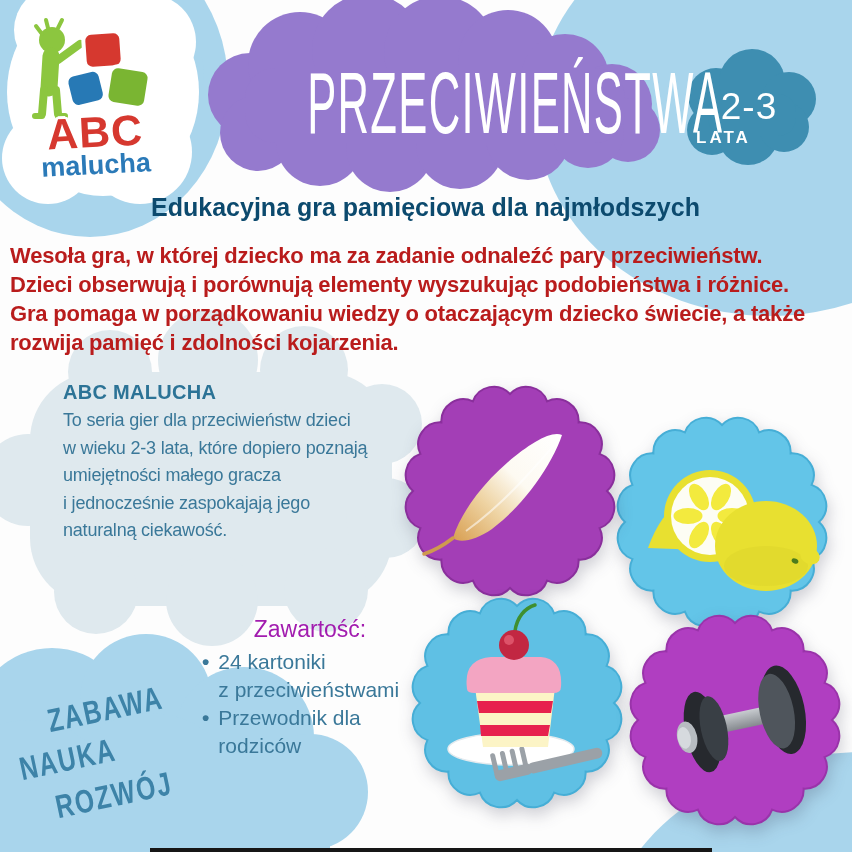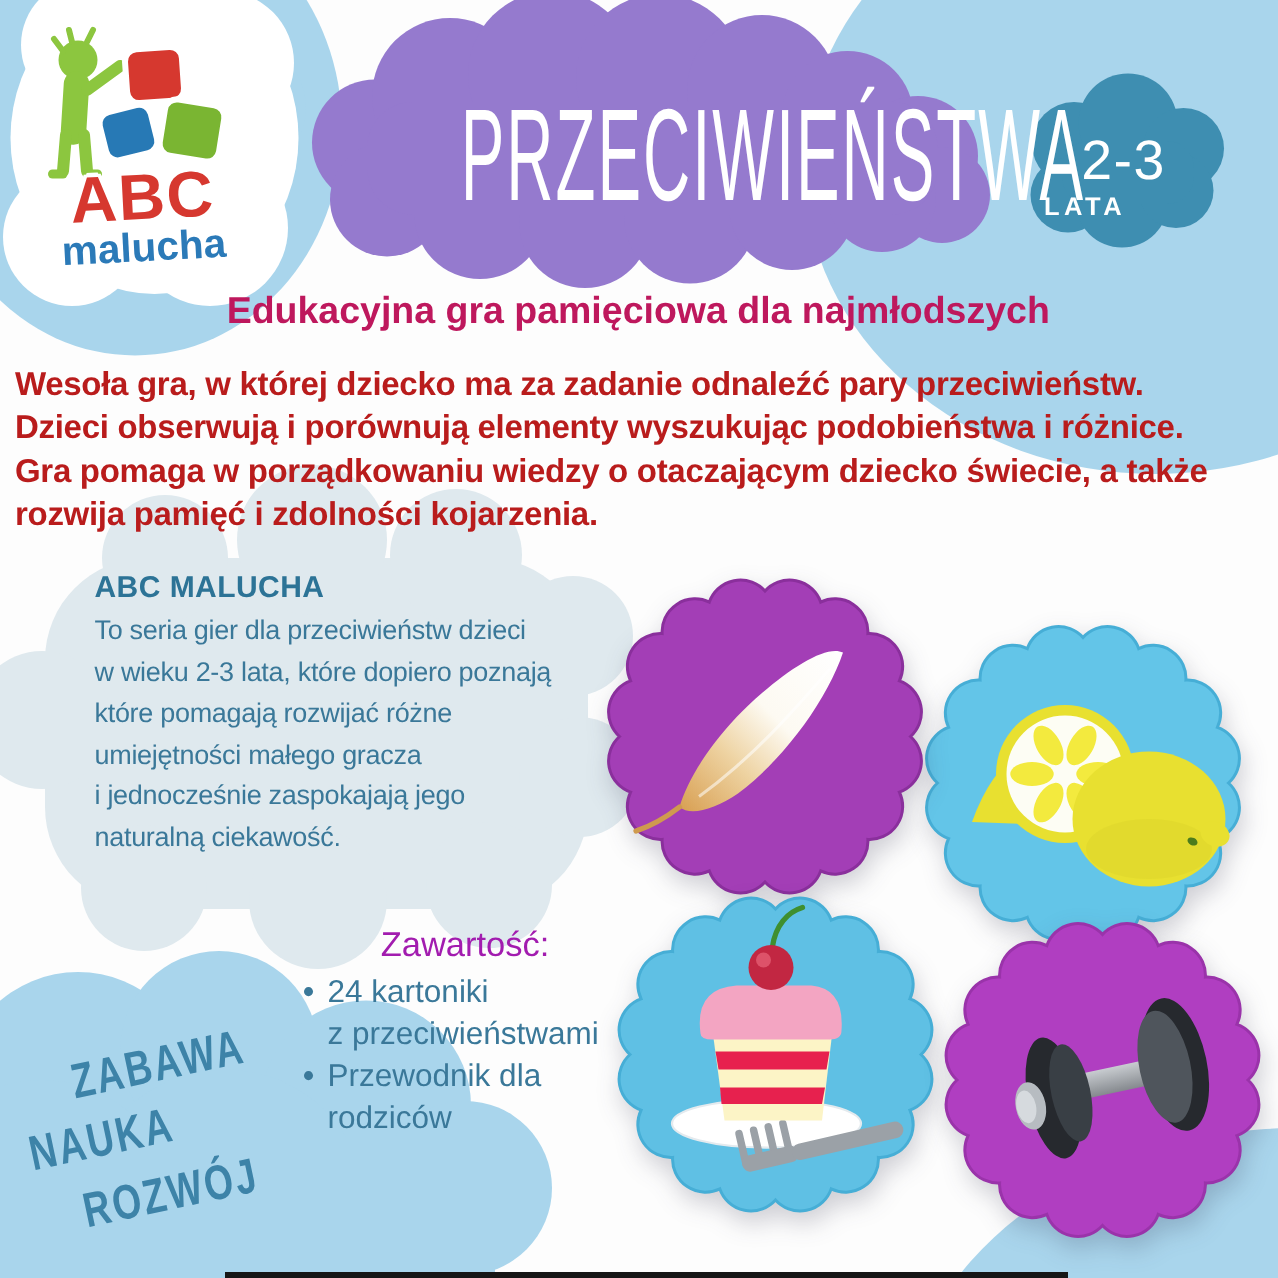--- a/index.html
+++ b/index.html
@@ -24,21 +24,21 @@
     letter-spacing:2px;white-space:nowrap;transform:scale(0.66,1.32);}
 
   
   .badge-age{position:absolute;left:696px;top:86px;width:106px;text-align:center;
     color:#fff;font-size:37px;font-weight:normal;letter-spacing:1px;}
   .badge-lata{position:absolute;left:696px;top:128px;width:106px;
     color:#fff;font-size:17px;font-weight:bold;letter-spacing:3px;}
 
   
   .subtitle{position:absolute;left:0;top:193px;width:851px;text-align:center;
-    color:#be185d;font-size:25px;font-weight:800;}
+    color:#0c4a6e;font-size:25px;font-weight:800;}
   .intro{position:absolute;left:10px;top:241px;width:832px;
     color:#b91c1c;font-size:22px;line-height:29px;font-weight:700;letter-spacing:-0.2px;}
 
   
   .about-heading{position:absolute;left:63px;top:381px;color:#2c7396;
     font-size:20px;font-weight:800;letter-spacing:0.3px;}
   .about-lines{position:absolute;left:63px;top:407px;width:340px;color:#3a7899;
     font-size:18px;line-height:27.5px;font-weight:500;letter-spacing:-0.2px;}
 
   
@@ -166,21 +166,20 @@
     <div>Wesoła gra, w której dziecko ma za zadanie odnaleźć pary przeciwieństw.</div>
     <div>Dzieci obserwują i porównują elementy wyszukując podobieństwa i różnice.</div>
     <div>Gra pomaga w porządkowaniu wiedzy o otaczającym dziecko świecie, a także</div>
     <div>rozwija pamięć i zdolności kojarzenia.</div>
   </div>
 
   <div class="about-heading">ABC MALUCHA</div>
   <div class="about-lines">
     <div>To seria gier dla przeciwieństw dzieci</div>
     <div>w wieku 2-3 lata, które dopiero poznają</div>
-    <div>które pomagają rozwijać różne</div>
     <div>umiejętności małego gracza</div>
     <div>i jednocześnie zaspokajają jego</div>
     <div>naturalną ciekawość.</div>
   </div>
 
   <div class="contents-heading">Zawartość:</div>
   <div class="bullets">
     <div class="bullet-item">
       <span class="bullet-dot">•</span>
       <div>

